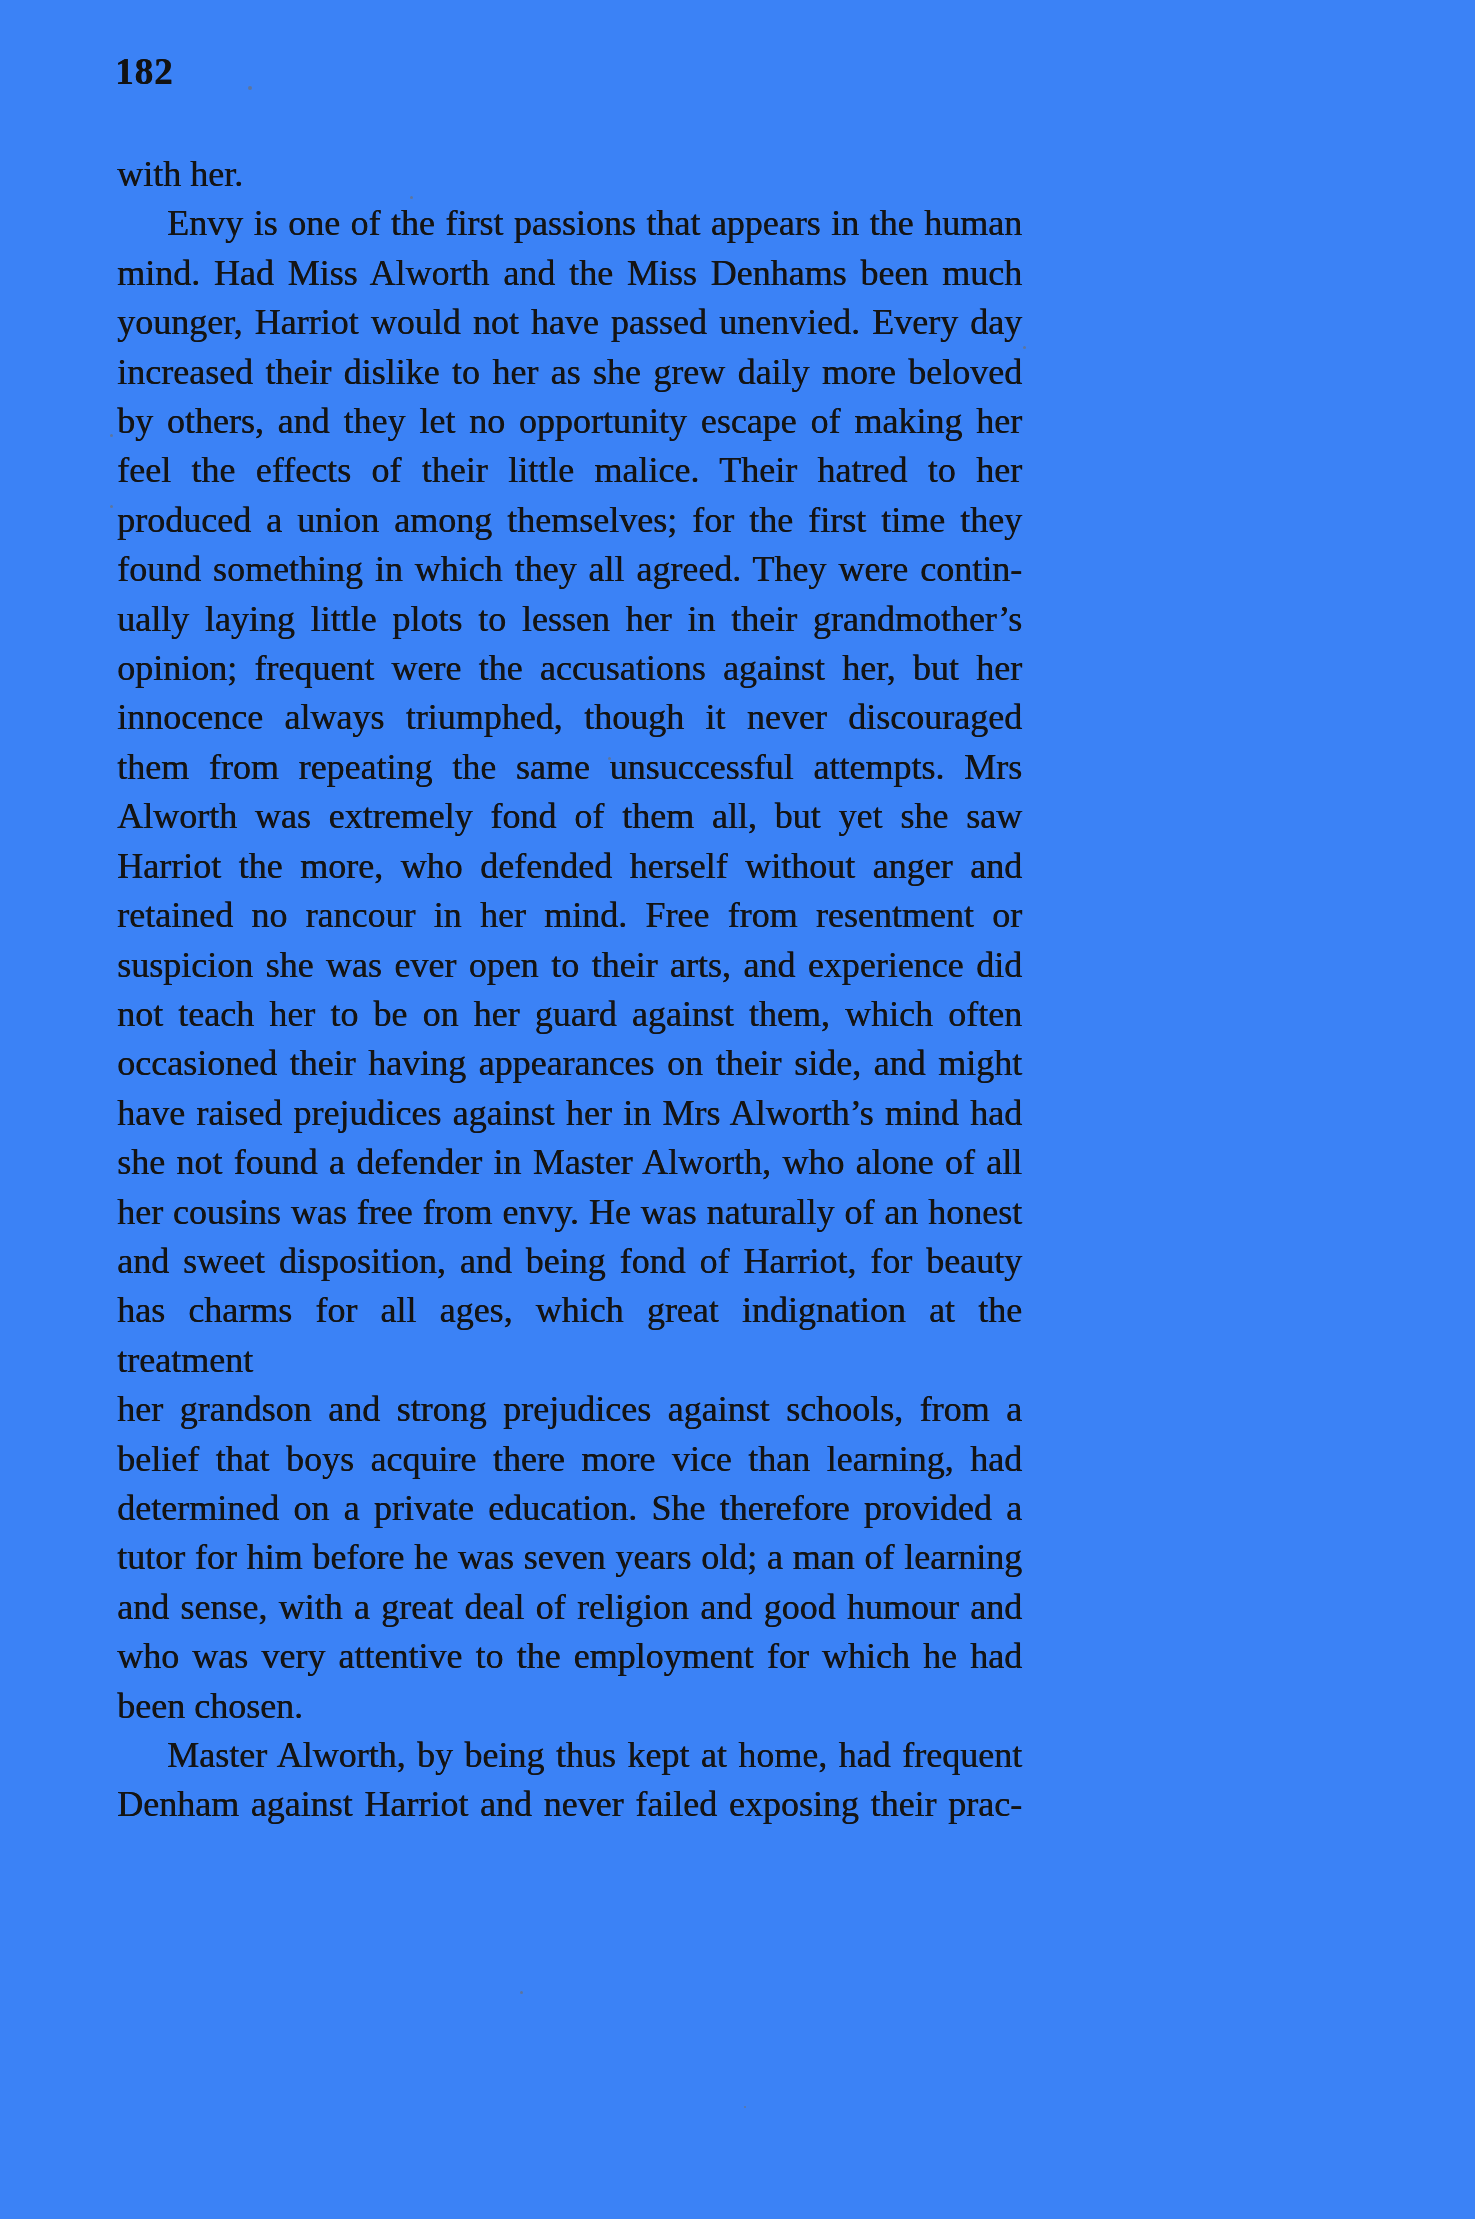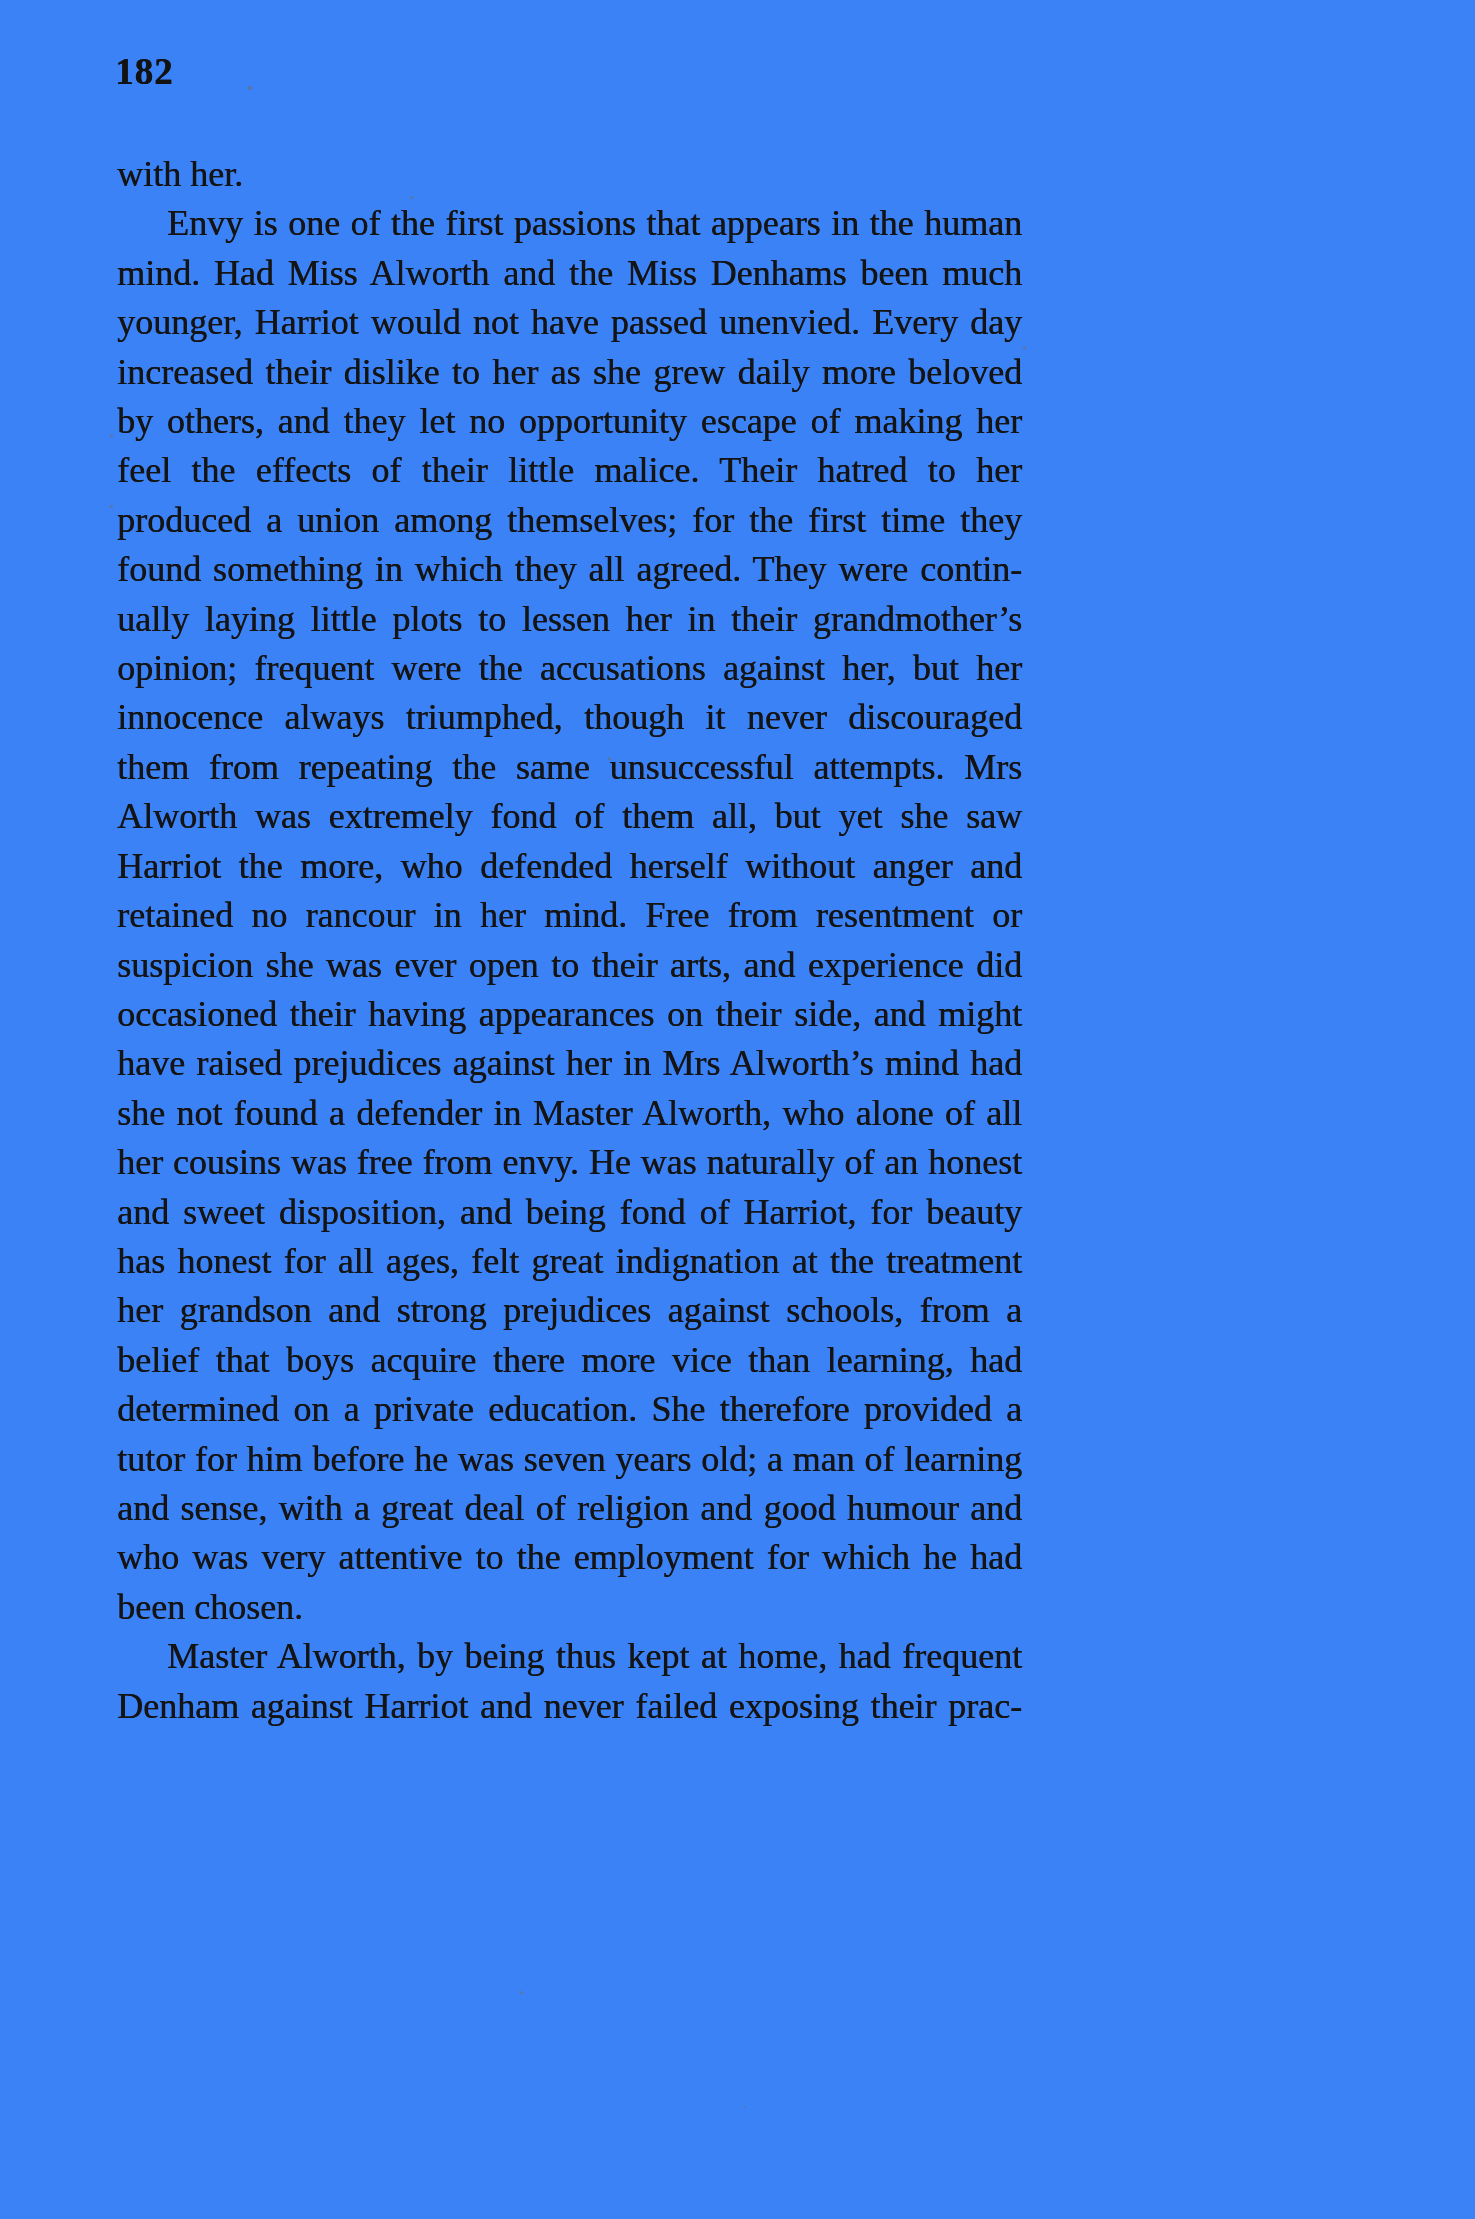--- a/index.html
+++ b/index.html
@@ -78,26 +78,27 @@
         <div class="line">produced a union among themselves; for the first time they</div>
         <div class="line">found something in which they all agreed. They were contin-</div>
         <div class="line">ually laying little plots to lessen her in their grandmother’s</div>
         <div class="line">opinion; frequent were the accusations against her, but her</div>
         <div class="line">innocence always triumphed, though it never discouraged</div>
         <div class="line">them from repeating the same unsuccessful attempts. Mrs</div>
         <div class="line">Alworth was extremely fond of them all, but yet she saw</div>
         <div class="line">Harriot the more, who defended herself without anger and</div>
         <div class="line">retained no rancour in her mind. Free from resentment or</div>
         <div class="line">suspicion she was ever open to their arts, and experience did</div>
+        <div class="line">not teach her to be on her guard against them, which often</div>
         <div class="line">occasioned their having appearances on their side, and might</div>
         <div class="line">have raised prejudices against her in Mrs Alworth’s mind had</div>
         <div class="line">she not found a defender in Master Alworth, who alone of all</div>
         <div class="line">her cousins was free from envy. He was naturally of an honest</div>
         <div class="line">and sweet disposition, and being fond of Harriot, for beauty</div>
-        <div class="line">has honest for all ages, felt great indignation at the treatment</div>
+        <div class="line">has charms for all ages, which great indignation at the treatment</div>
         <div class="line">her grandson and strong prejudices against schools, from a</div>
         <div class="line">belief that boys acquire there more vice than learning, had</div>
         <div class="line">determined on a private education. She therefore provided a</div>
         <div class="line">tutor for him before he was seven years old; a man of learning</div>
         <div class="line">and sense, with a great deal of religion and good humour and</div>
         <div class="line">who was very attentive to the employment for which he had</div>
         <div class="line no-just">been chosen.</div>
       </div>
       <div class="paragraph">
         <div class="line indent">Master Alworth, by being thus kept at home, had frequent</div>

